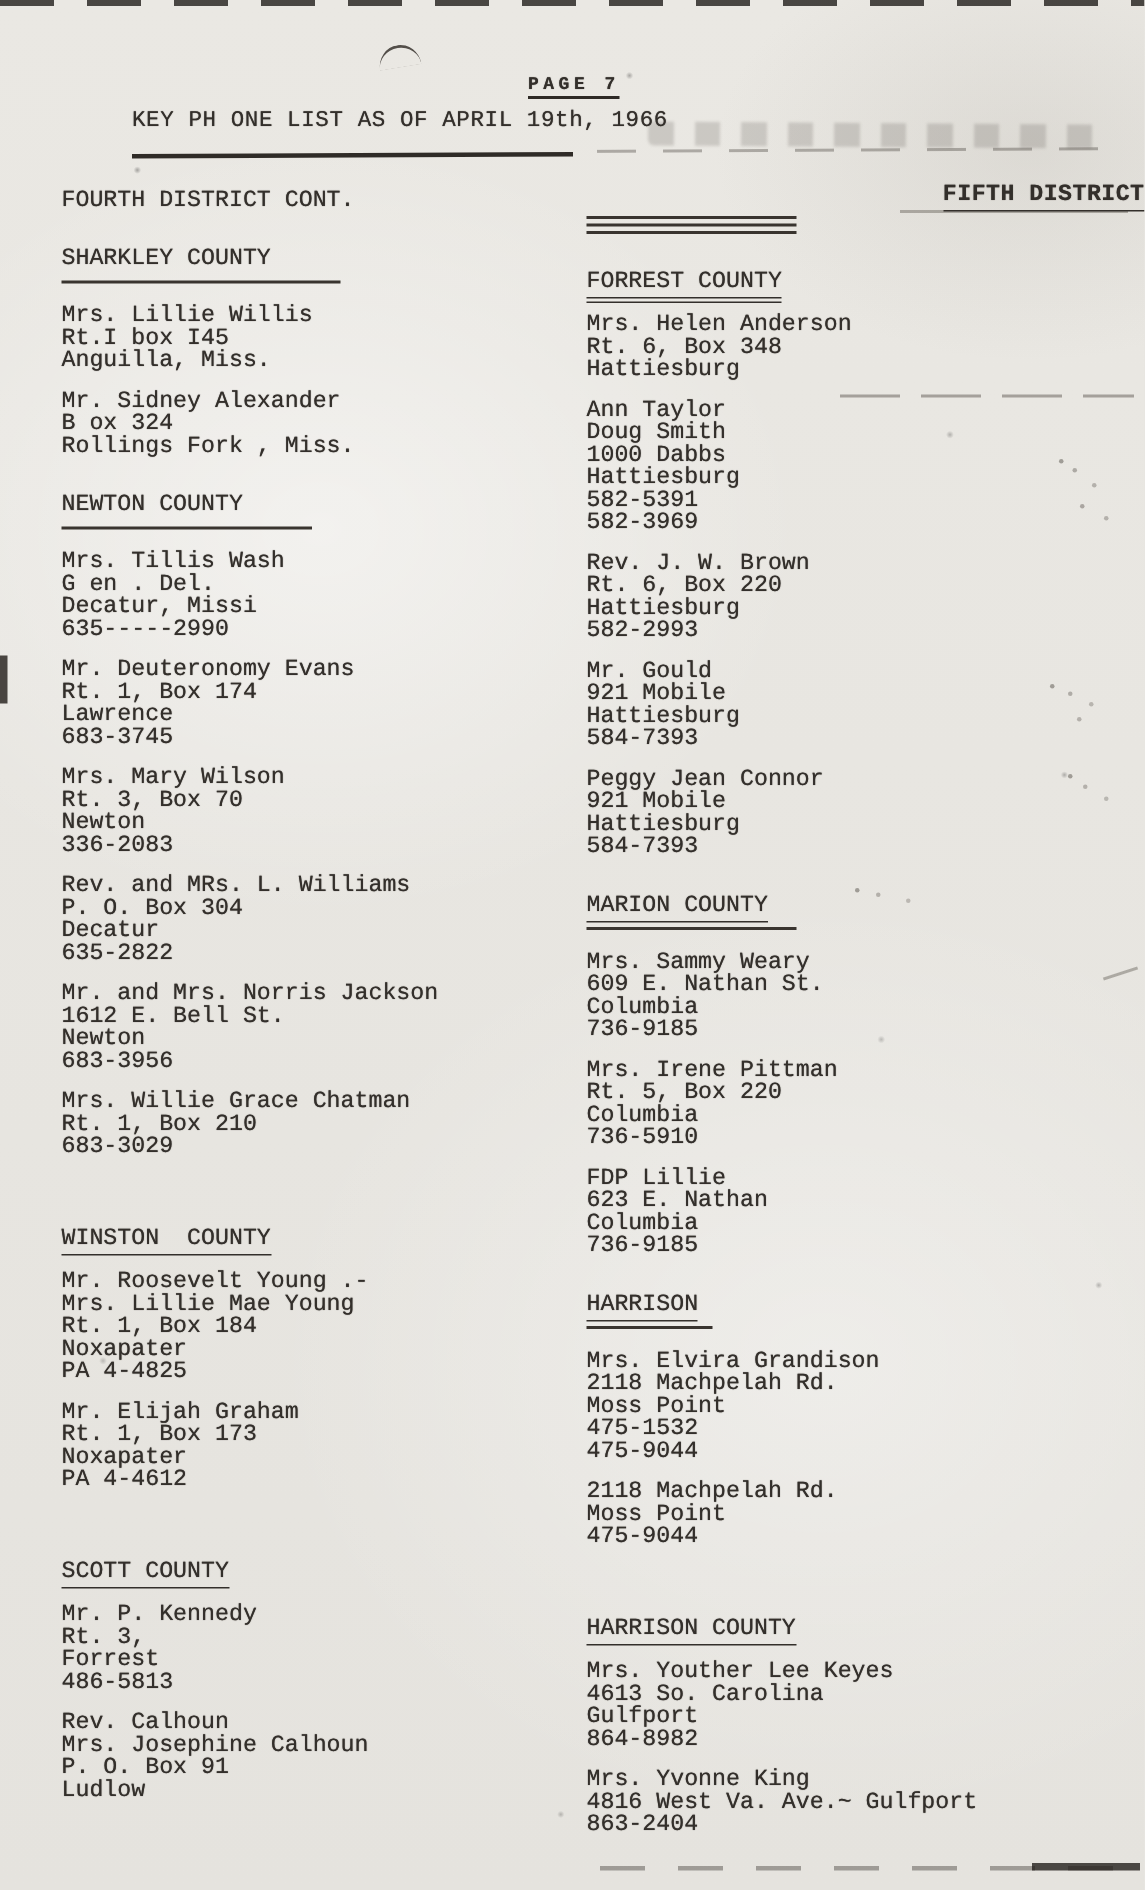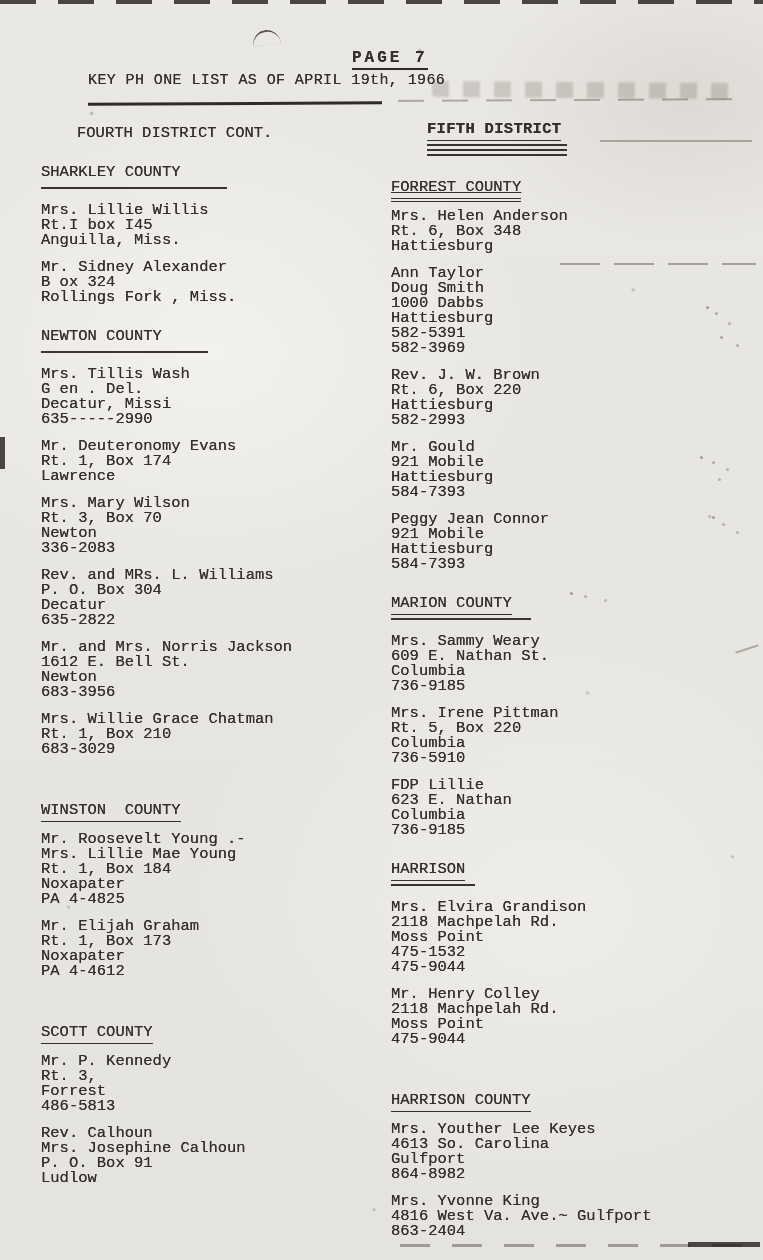--- a/index.html
+++ b/index.html
@@ -13,44 +13,44 @@
     position:absolute;inset:0;
     background:
       radial-gradient(ellipse 520px 420px at 28% 28%, rgba(255,255,255,.45), transparent 62%),
       radial-gradient(ellipse 620px 520px at 72% 72%, rgba(255,255,255,.32), transparent 60%),
       radial-gradient(ellipse 300px 200px at 90% 8%, rgba(180,176,168,.25), transparent 70%),
       linear-gradient(#eae8e3,#e5e3de);
   }
   .ink{ text-shadow:0 0 0.6px rgba(45,40,35,.85); }
 
   
-  .page-num{position:absolute;left:352px;top:49px;font-size:16px;font-weight:bold;letter-spacing:3px;}
+  .page-num{position:absolute;left:352px;top:49px;font-size:12px;font-weight:bold;letter-spacing:3px;}
   .page-num .u2{border-bottom:2.5px solid #2e2a26;padding-bottom:1px;}
   .doc-title{position:absolute;left:88px;top:72px;font-size:15px;letter-spacing:.4px;white-space:pre;}
   .title-rule{position:absolute;left:88px;top:102px;width:294px;height:3px;background:#2f2b27;transform:rotate(-.25deg);}
   .title-rule-faint{position:absolute;left:398px;top:99px;width:348px;height:2px;opacity:.38;transform:rotate(-.3deg);
     background:repeating-linear-gradient(90deg,#4a453f 0 26px,transparent 26px 44px);filter:blur(.4px);}
 
   
   .col{position:absolute;font-size:15.5px;line-height:15px;}
   .col-left{left:41px;top:126px;width:344px;}
   .col-right{left:391px;top:122px;width:372px;}
   .line{white-space:pre;}
-  .district{margin-bottom:12px;margin-left:36px;}
-  .district.mb-lg{margin-bottom:20px;}
+  .district{margin-bottom:12px;}
+  .district.mb-lg{margin-bottom:20px;text-align:right;}
   .bold{font-weight:bold;letter-spacing:.3px;}
   .section{margin-top:24px;}
   .col-left .section:first-of-type{margin-top:10px;}
   .col-left .section:first-of-type .county-header{margin-left:14px;}
   .col-left .section:first-of-type .rule{margin-left:-14px;}
   .section.sp-lg{margin-top:46px;}
   .county-header{margin-bottom:14px;white-space:pre;}
   .entry{margin-bottom:12px;}
   .u-single{border-bottom:1.6px solid #332f2b;padding-bottom:1.5px;}
-  .u-double{border-bottom:4px double #332f2b;padding-bottom:1.5px;text-decoration:underline;}
+  .u-double{border-bottom:4px double #332f2b;padding-bottom:1.5px;}
   .rule{height:2px;background:#39342f;margin-top:7px;}
   .rule + .rule{margin-top:3px;}
 
   
   .n-topedge{position:absolute;top:0;left:0;right:0;height:4px;opacity:.85;
     background:repeating-linear-gradient(90deg,rgba(24,21,18,.9) 0 36px,transparent 36px 58px);}
   .n-curl{position:absolute;left:252px;top:30px;width:28px;height:13px;border-top:2.2px solid #3a3530;
     border-radius:50% 50% 0 0/100% 100% 0 0;transform:rotate(-9deg);opacity:.85;}
   .n-smudge-title{position:absolute;left:432px;top:82px;width:300px;height:16px;opacity:.55;border-radius:4px;
     background:repeating-linear-gradient(90deg,rgba(75,69,62,.35) 0 17px,transparent 17px 31px);
@@ -126,20 +126,21 @@
         <div class="entry">
           <div class="line">Mrs. Tillis Wash</div>
           <div class="line">G en . Del.</div>
           <div class="line">Decatur, Missi</div>
           <div class="line">635-----2990</div>
         </div>
         <div class="entry">
           <div class="line">Mr. Deuteronomy Evans</div>
           <div class="line">Rt. 1, Box 174</div>
           <div class="line">Lawrence</div>
+          <div class="line">683-3745</div>
         </div>
         <div class="entry">
           <div class="line">Mrs. Mary Wilson</div>
           <div class="line">Rt. 3, Box 70</div>
           <div class="line">Newton</div>
           <div class="line">336-2083</div>
         </div>
         <div class="entry">
           <div class="line">Rev. and MRs. L. Williams</div>
           <div class="line">P. O. Box 304</div>
@@ -250,21 +251,20 @@
       <div class="section">
         <div class="county-header"><span class="u-single">HARRISON</span><div class="rule" style="width: 9ch;"></div></div>
         <div class="entry">
           <div class="line">Mrs. Elvira Grandison</div>
           <div class="line">2118 Machpelah Rd.</div>
           <div class="line">Moss Point</div>
           <div class="line">475-1532</div>
           <div class="line">475-9044</div>
         </div>
         <div class="entry">
-          <div class="line">Mr. Henry Colley</div>
           <div class="line">2118 Machpelah Rd.</div>
           <div class="line">Moss Point</div>
           <div class="line">475-9044</div>
         </div>
       </div>
       <div class="section sp-lg">
         <div class="county-header"><span class="u-single">HARRISON COUNTY</span></div>
         <div class="entry">
           <div class="line">Mrs. Youther Lee Keyes</div>
           <div class="line">4613 So. Carolina</div>

